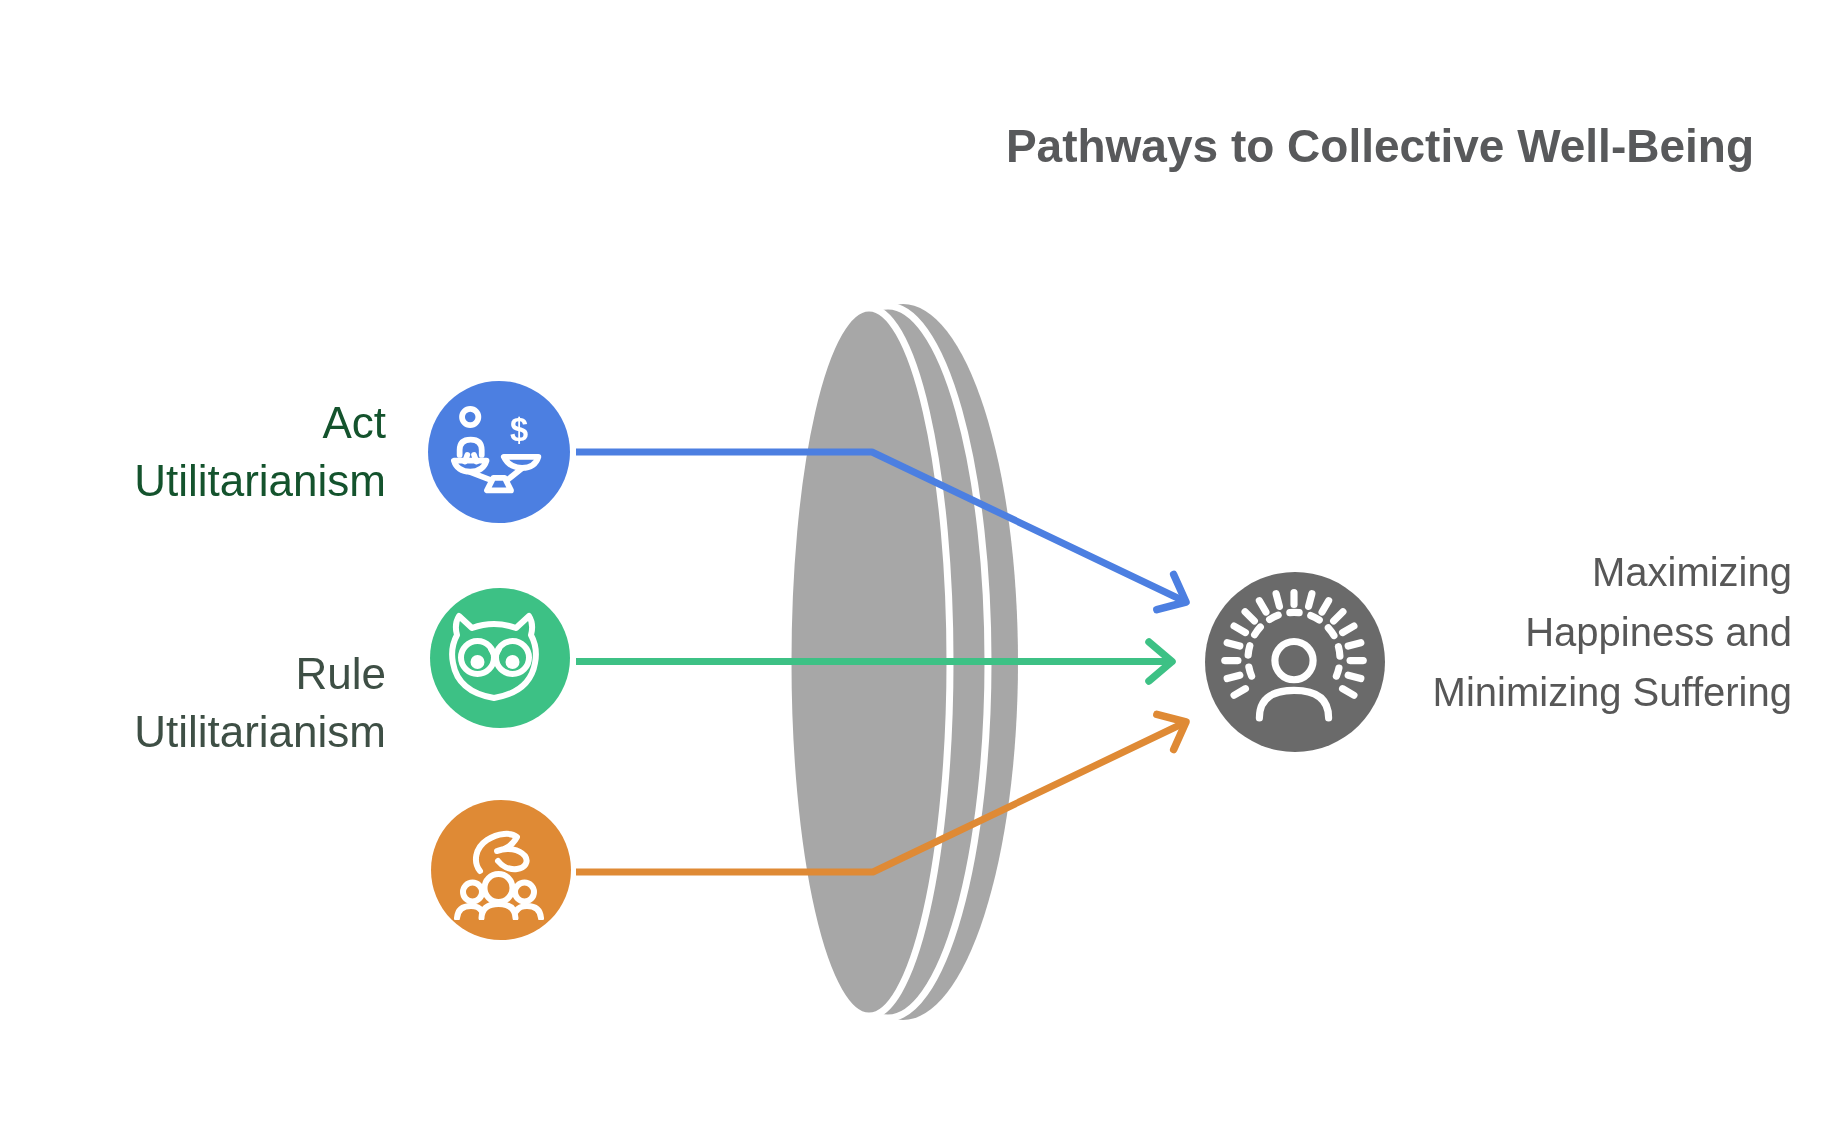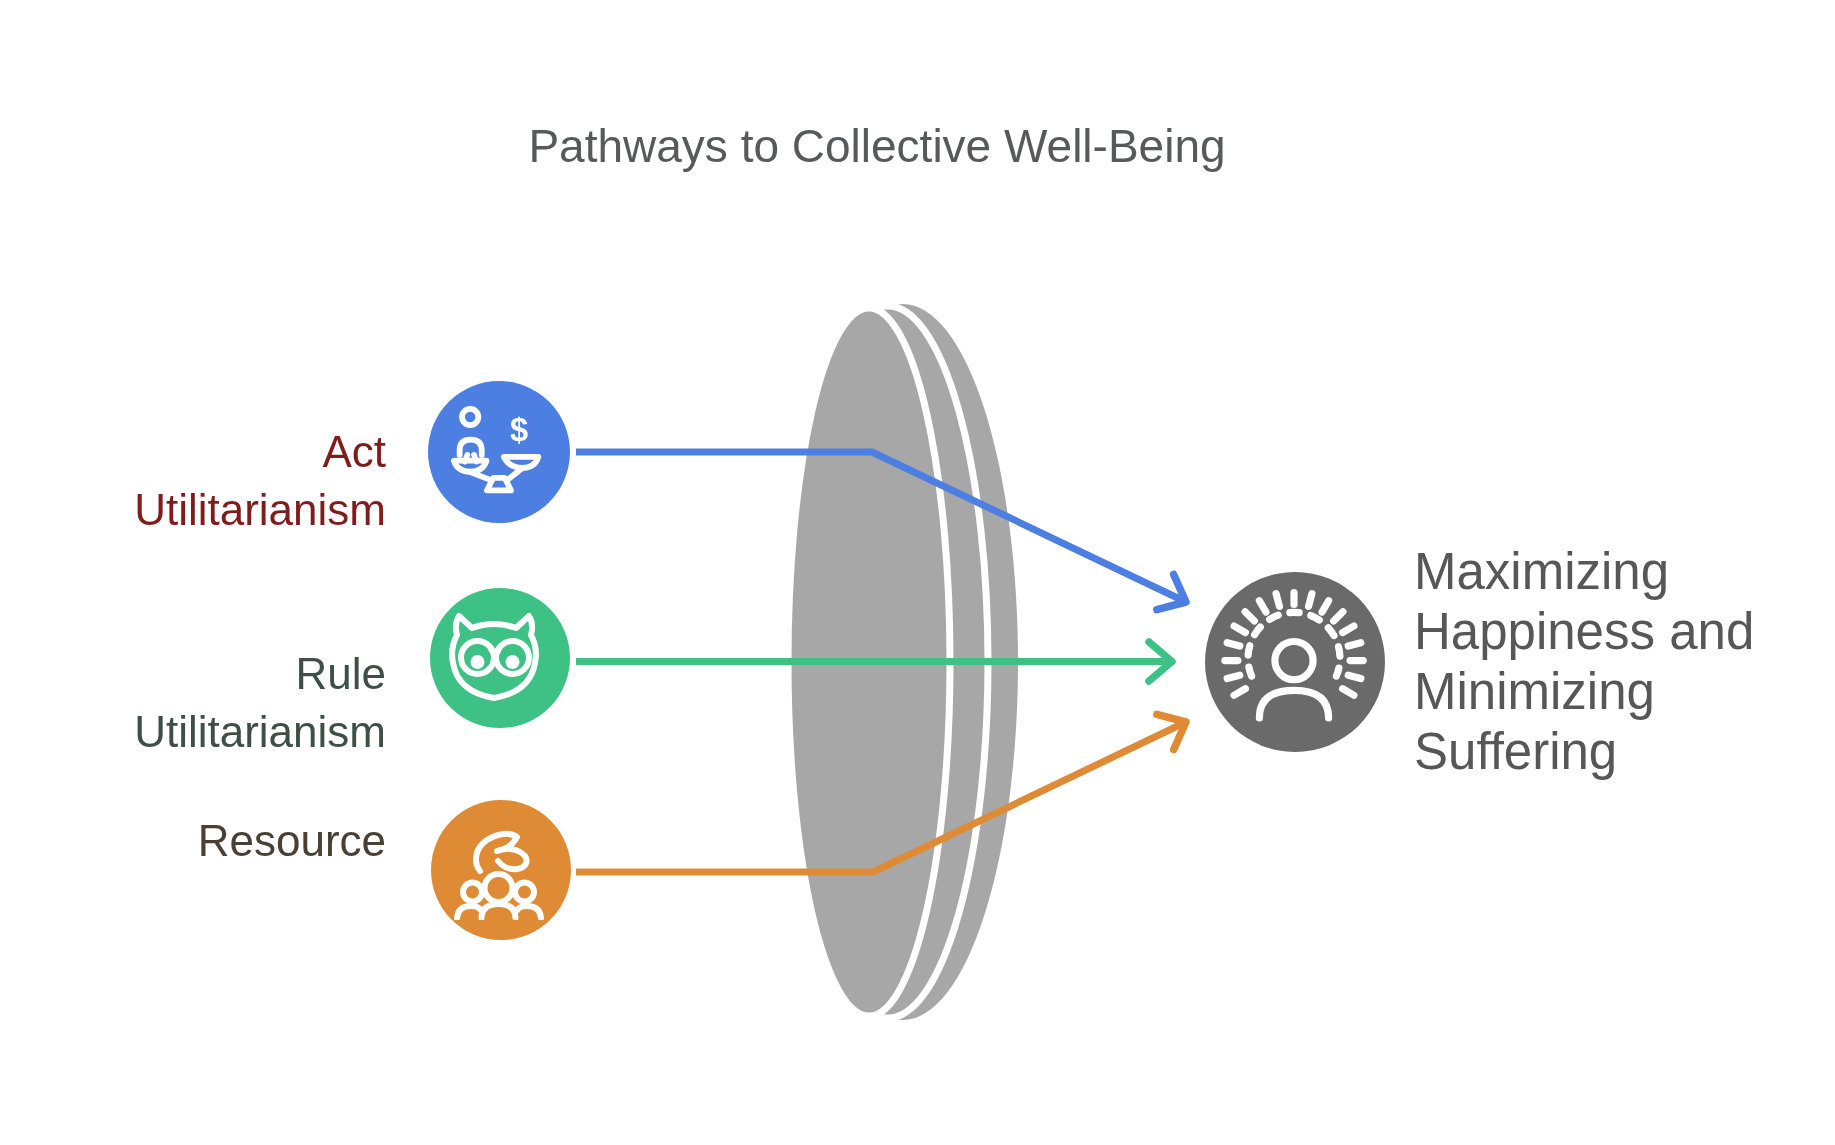--- a/index.html
+++ b/index.html
@@ -10,48 +10,49 @@
     background: #FFFFFF;
     overflow: hidden;
     font-family: "Liberation Sans", "DejaVu Sans", sans-serif;
   }
   .scene-svg { position: absolute; left: 0; top: 0; }
   .title {
     position: absolute;
     left: 0;
     top: 120px;
     width: 1754px;
-    text-align: center;
+    text-align: right;
     font-size: 46px;
     line-height: 52px;
-    font-weight: 400;
+    font-weight: 700;
     color: #58595B;
   }
   .side-label {
     position: absolute;
     left: 0;
     width: 386px;
     text-align: right;
     font-size: 44px;
     line-height: 58px;
     font-weight: 400;
   }
   .side-label .label-line { display: block; }
   .side-label.act { top: 394px; color: #3D4A5C; }
   .side-label.rule { top: 600px; color: #3E4F45; }
   .side-label.resource { top: 812px; color: #4A3F35; }
   .outcome-label {
     position: absolute;
     left: 1414px;
     top: 542px;
     width: 378px;
-    font-size: 51px;
+    font-size: 40px;
     line-height: 60px;
     font-weight: 400;
     color: #575757;
+    text-align: right;
   }
 </style>
 </head>
 <body>
 
 <div class="canvas">
 
   <svg class="scene-svg" width="1835" height="1145" viewBox="0 0 1835 1145">
     <defs>
       <marker id="ah-act" viewBox="-32 -26 42 52" refX="0" refY="0" markerWidth="42" markerHeight="52" orient="auto" markerUnits="userSpaceOnUse">
@@ -140,29 +141,28 @@
           <line x1="109" y1="60" x2="120" y2="60"></line>
           <line x1="107.4" y1="72.2" x2="118" y2="75"></line>
           <line x1="102.7" y1="83.5" x2="112.2" y2="89"></line>
         </g>
       </g>
     </svg>
   </svg>
 
   <div class="title" style="color: rgb(88, 89, 91);">Pathways to Collective Well-Being</div>
 
-  <div class="side-label act" style="color: #7f1d1d; margin-top: 29px;">
+  <div class="side-label act" style="color: #14532d;">
     <span class="label-line">Act</span>
     <span class="label-line">Utilitarianism</span>
   </div>
 
   <div class="side-label rule" style="color: rgb(62, 79, 69); margin-top: 45px;">
     <span class="label-line">Rule</span>
     <span class="label-line">Utilitarianism</span>
   </div>
 
   <div class="side-label resource" style="color: rgb(74, 63, 53);">
-    <span class="label-line">Resource</span>
   </div>
 
   <div class="outcome-label" style="color: rgb(87, 87, 87);">Maximizing Happiness and Minimizing Suffering</div>
 
 </div>
 
 </body></html>

